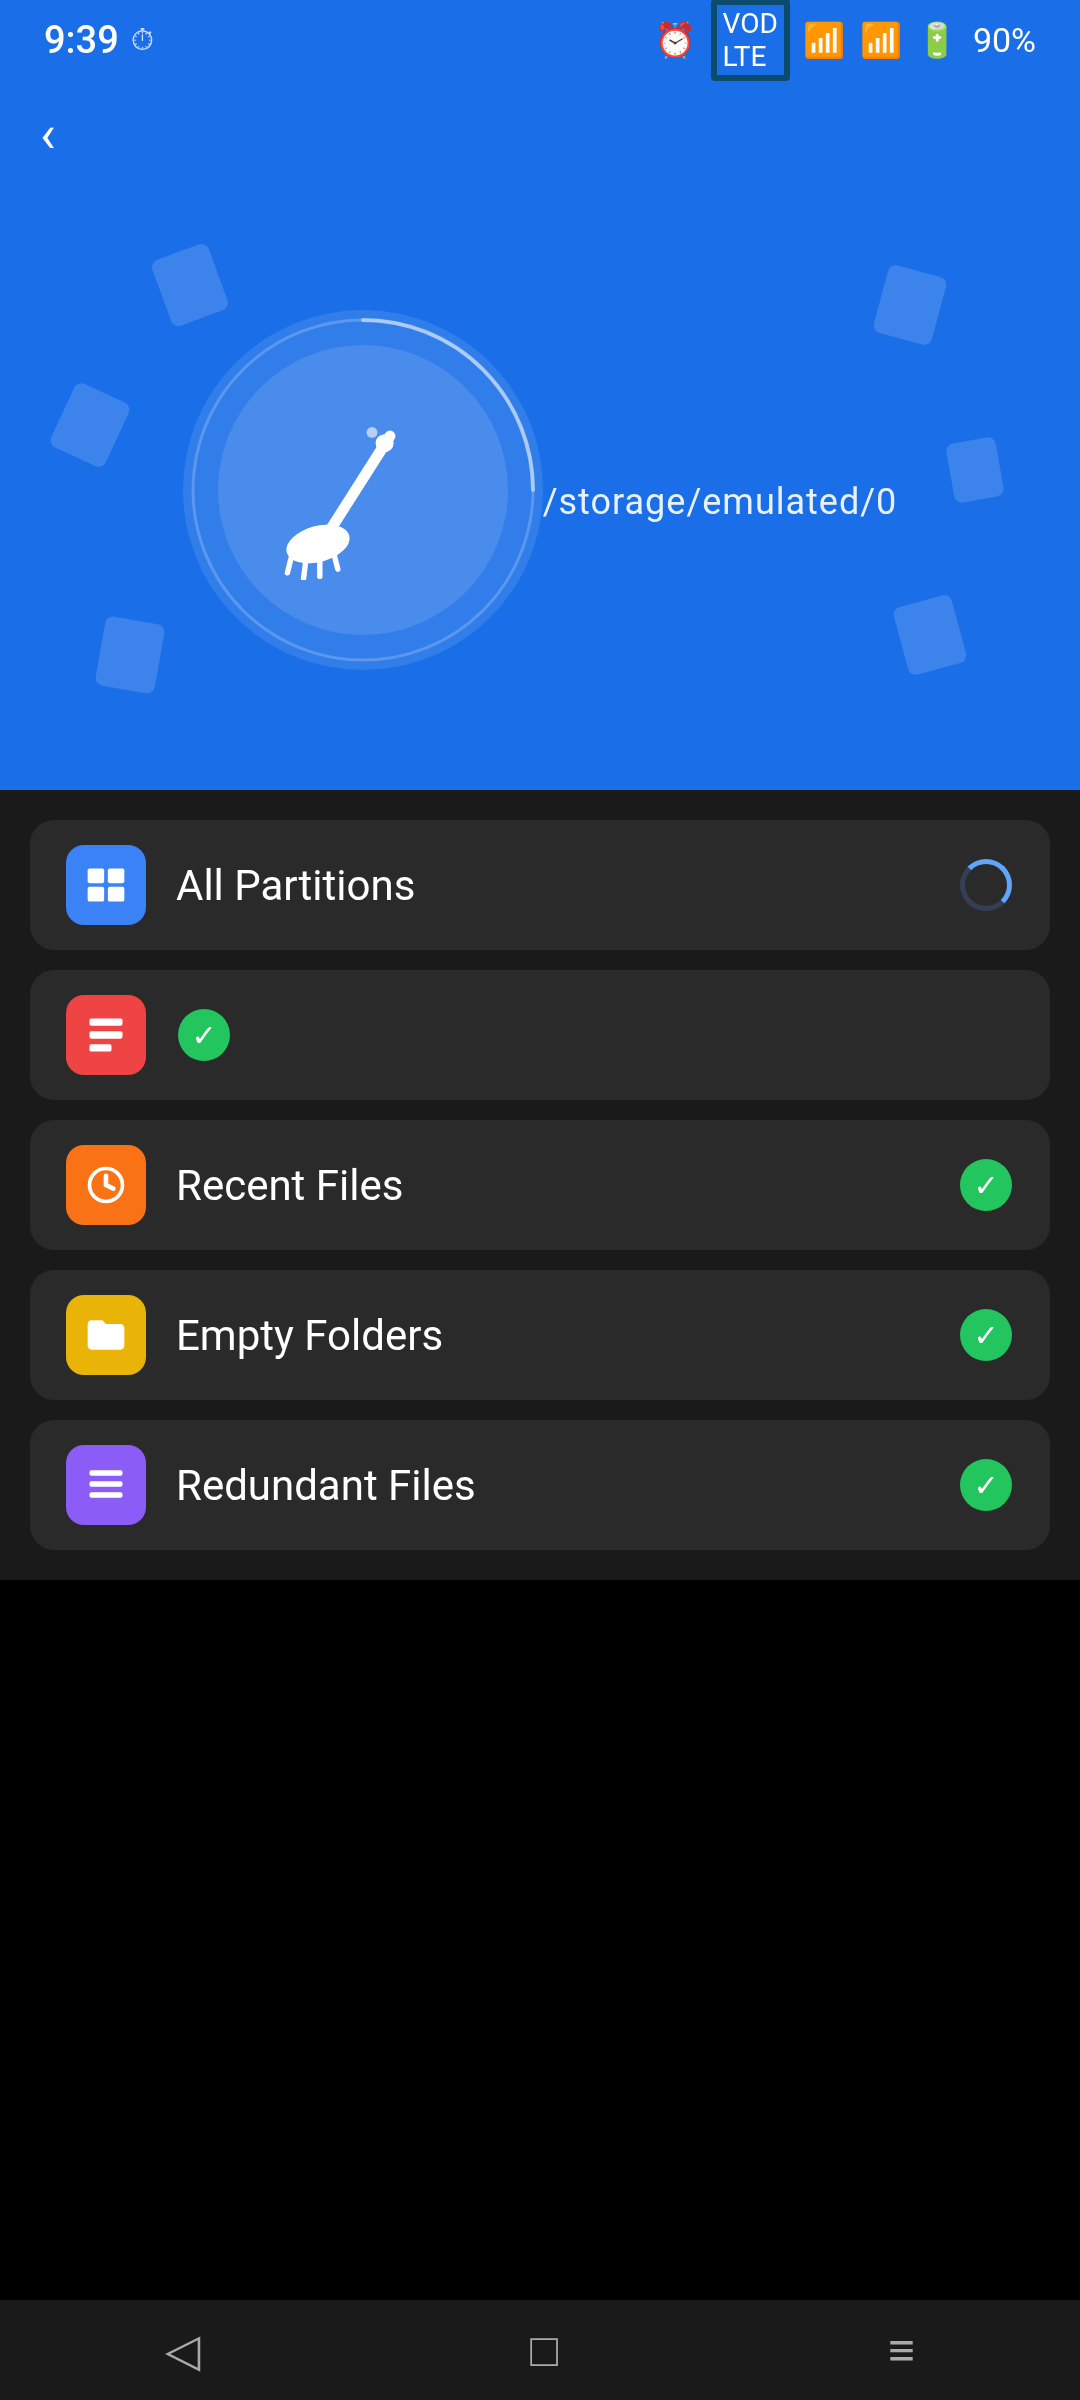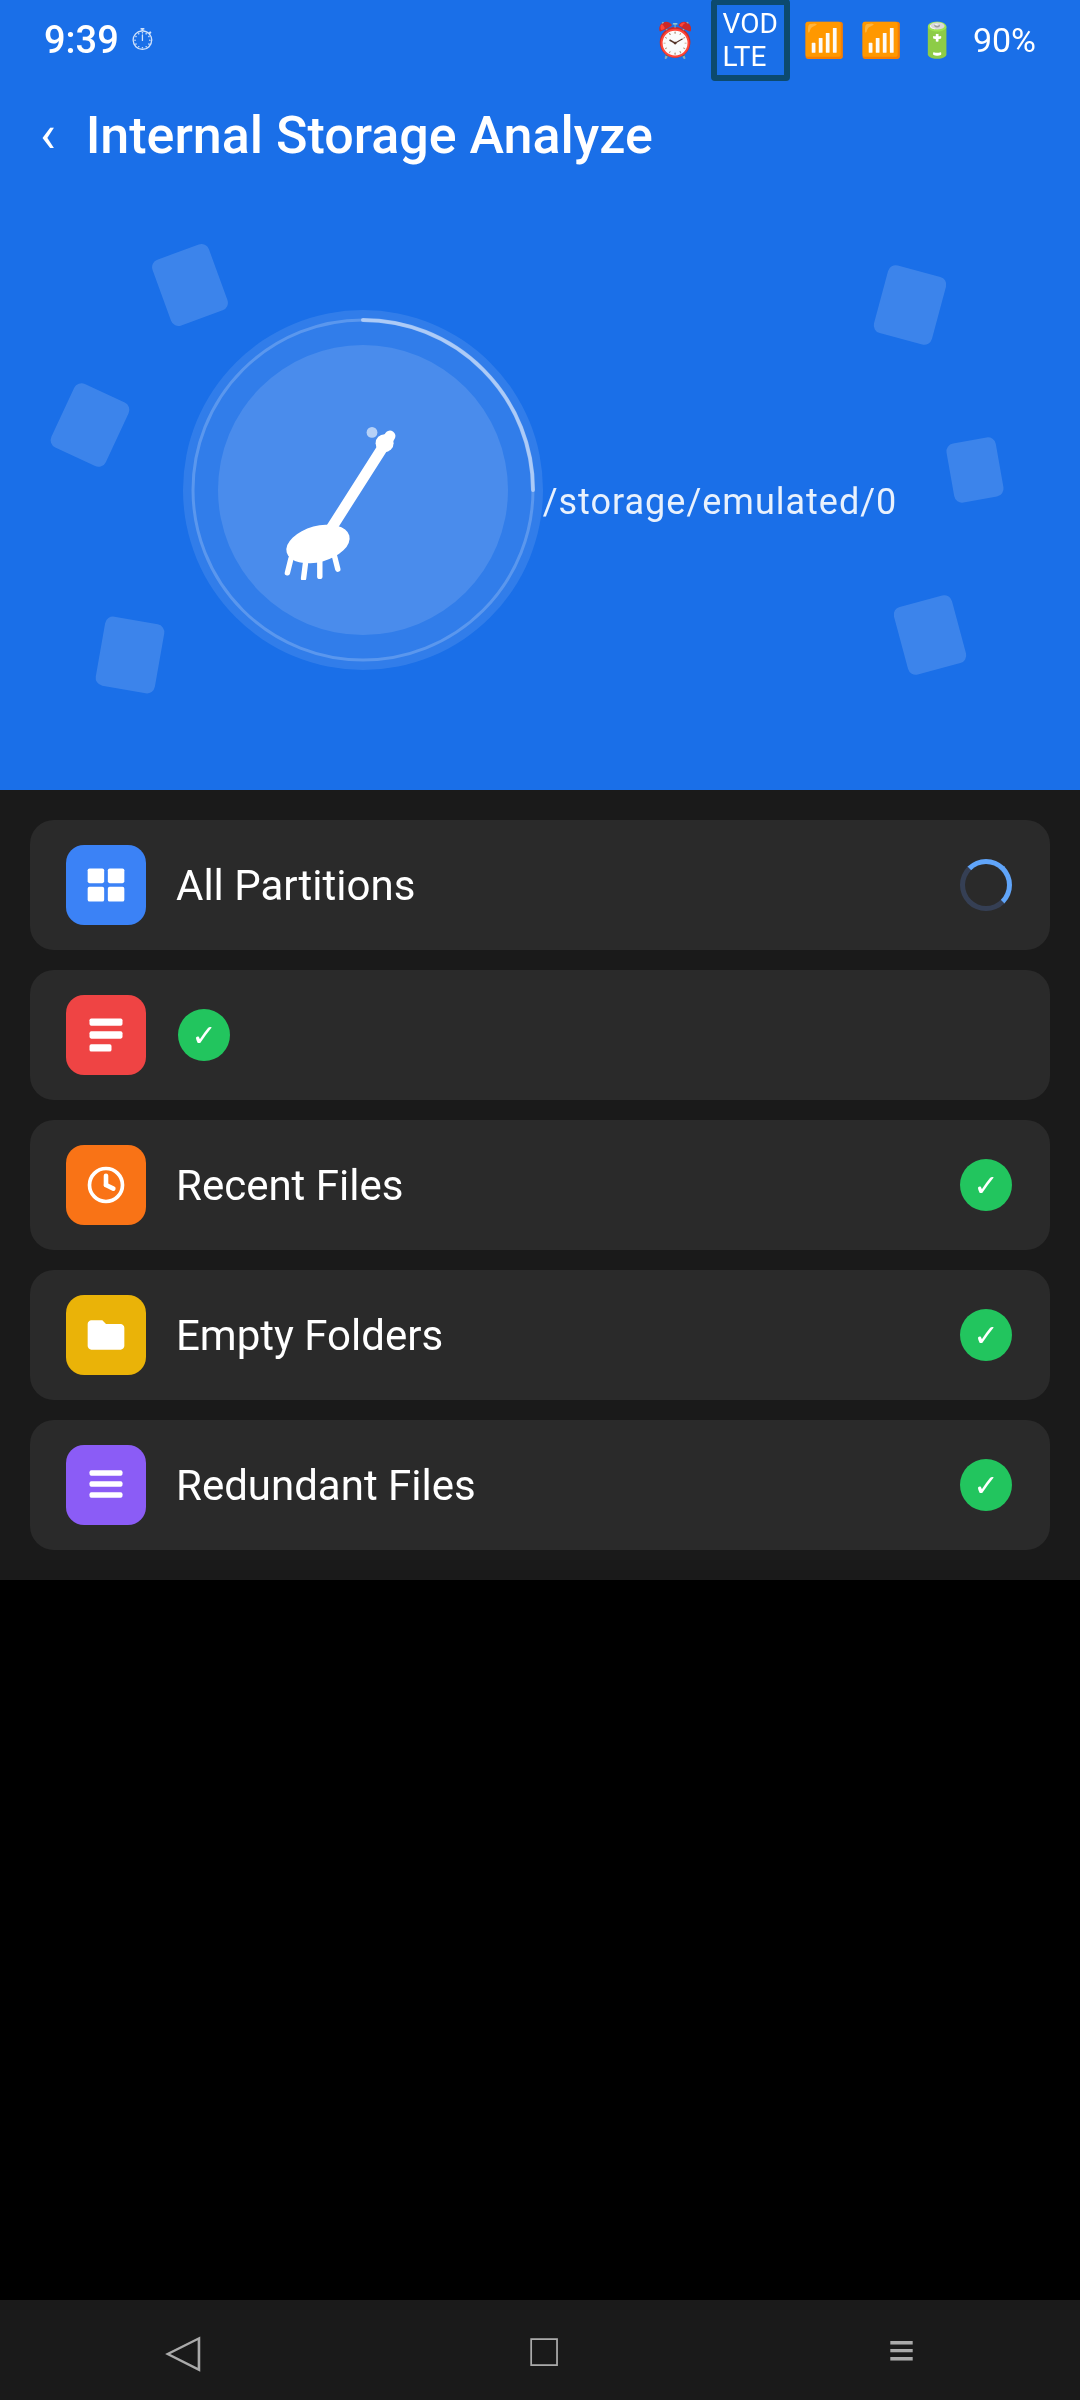--- a/index.html
+++ b/index.html
@@ -250,21 +250,20 @@
     <span style="font-size:28px; border:6px solid #0c4a6e; padding:2px 6px; border-radius:4px;">VOD<br>LTE</span>
     <span>📶</span>
     <span>📶</span>
     <span>🔋</span>
     <span>90%</span>
   </div>
 </div>
 
 <div class="header">
   <span class="back-arrow">‹</span>
-  <span class="header-title">Internal Storage Analyze</span>
 </div>
 
 <div class="hero">
   <div class="floating-icons">
     <div class="float-icon"></div>
     <div class="float-icon"></div>
     <div class="float-icon"></div>
     <div class="float-icon"></div>
     <div class="float-icon"></div>
     <div class="float-icon"></div>

